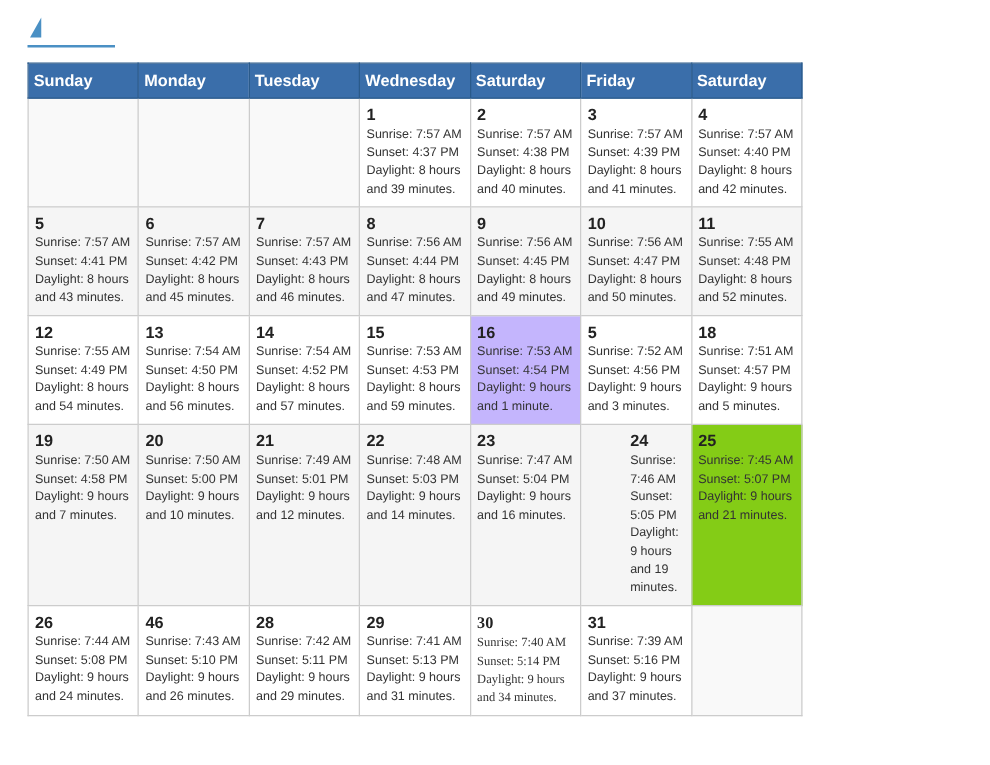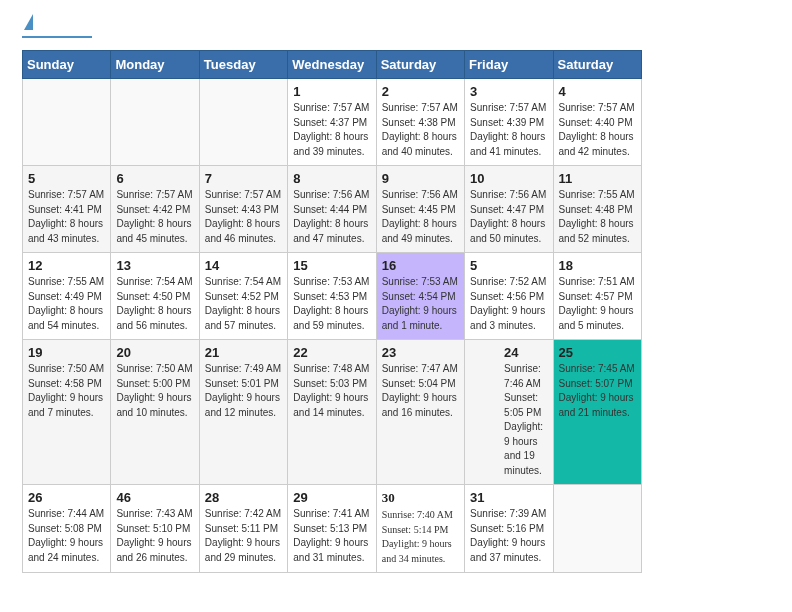--- a/index.html
+++ b/index.html
@@ -246,21 +246,21 @@
             <div class="day-info">Sunrise: 7:48 AM<br>Sunset: 5:03 PM<br>Daylight: 9 hours<br>and 14 minutes.</div>
           </td>
           <td style="background: rgb(245, 245, 245);">
             <span class="day-num">23</span>
             <div class="day-info">Sunrise: 7:47 AM<br>Sunset: 5:04 PM<br>Daylight: 9 hours<br>and 16 minutes.</div>
           </td>
           <td style="background: rgb(245, 245, 245); padding-left: 39px;">
             <span class="day-num">24</span>
             <div class="day-info">Sunrise: 7:46 AM<br>Sunset: 5:05 PM<br>Daylight: 9 hours<br>and 19 minutes.</div>
           </td>
-          <td style="background: #14b8a6;">
+          <td style="background: #84cc16;">
             <span class="day-num">25</span>
             <div class="day-info">Sunrise: 7:45 AM<br>Sunset: 5:07 PM<br>Daylight: 9 hours<br>and 21 minutes.</div>
           </td>
         </tr>
         <tr>
           <td style="background: rgb(255, 255, 255);">
             <span class="day-num">26</span>
             <div class="day-info">Sunrise: 7:44 AM<br>Sunset: 5:08 PM<br>Daylight: 9 hours<br>and 24 minutes.</div>
           </td>
           <td style="background: rgb(255, 255, 255);">

